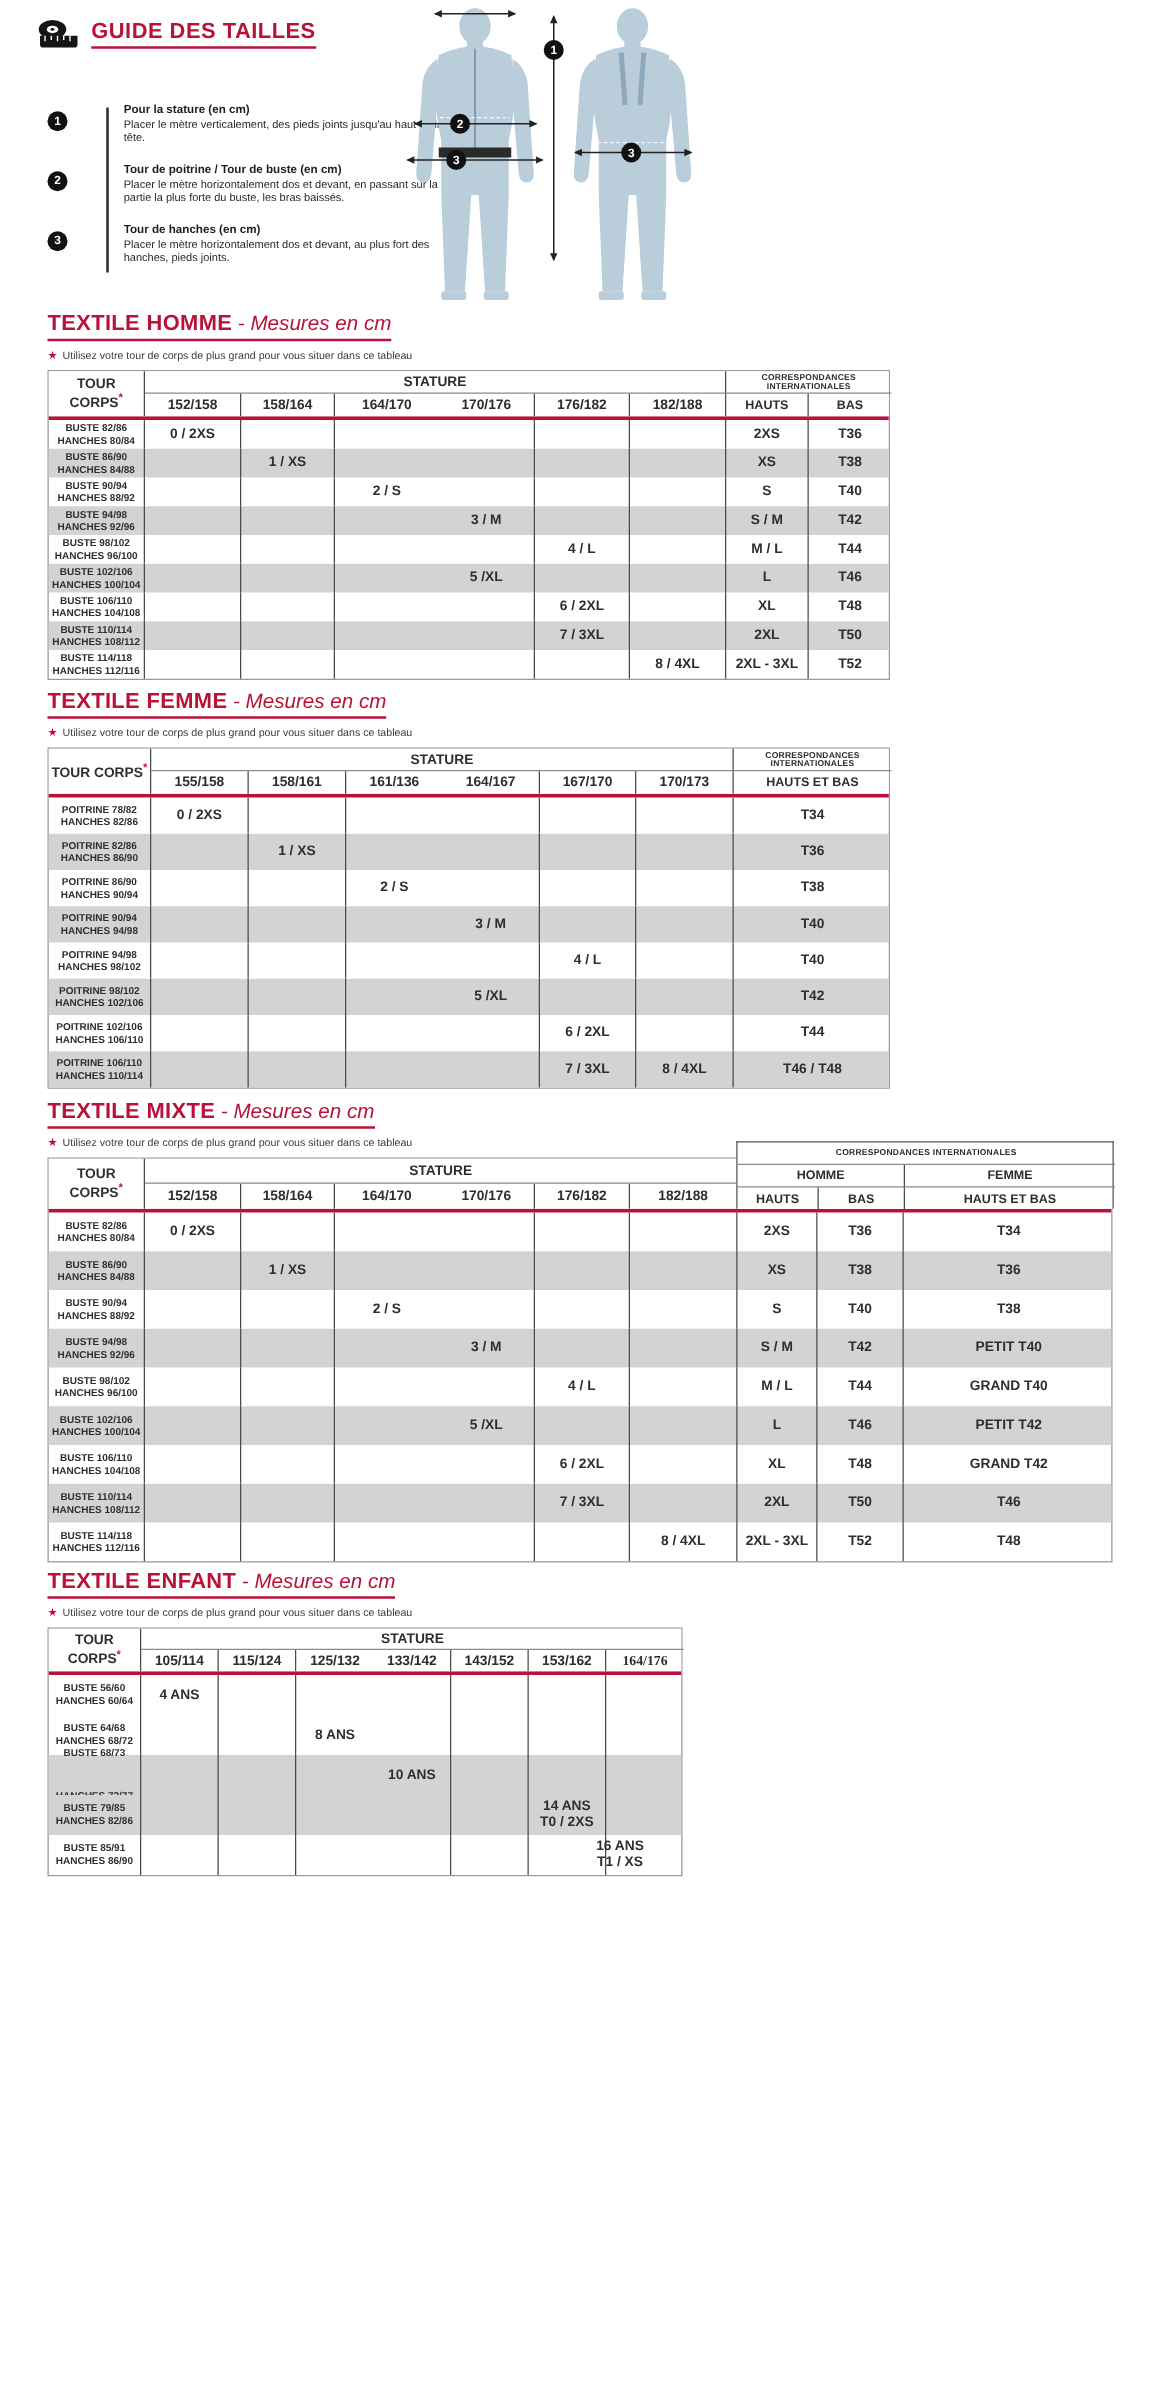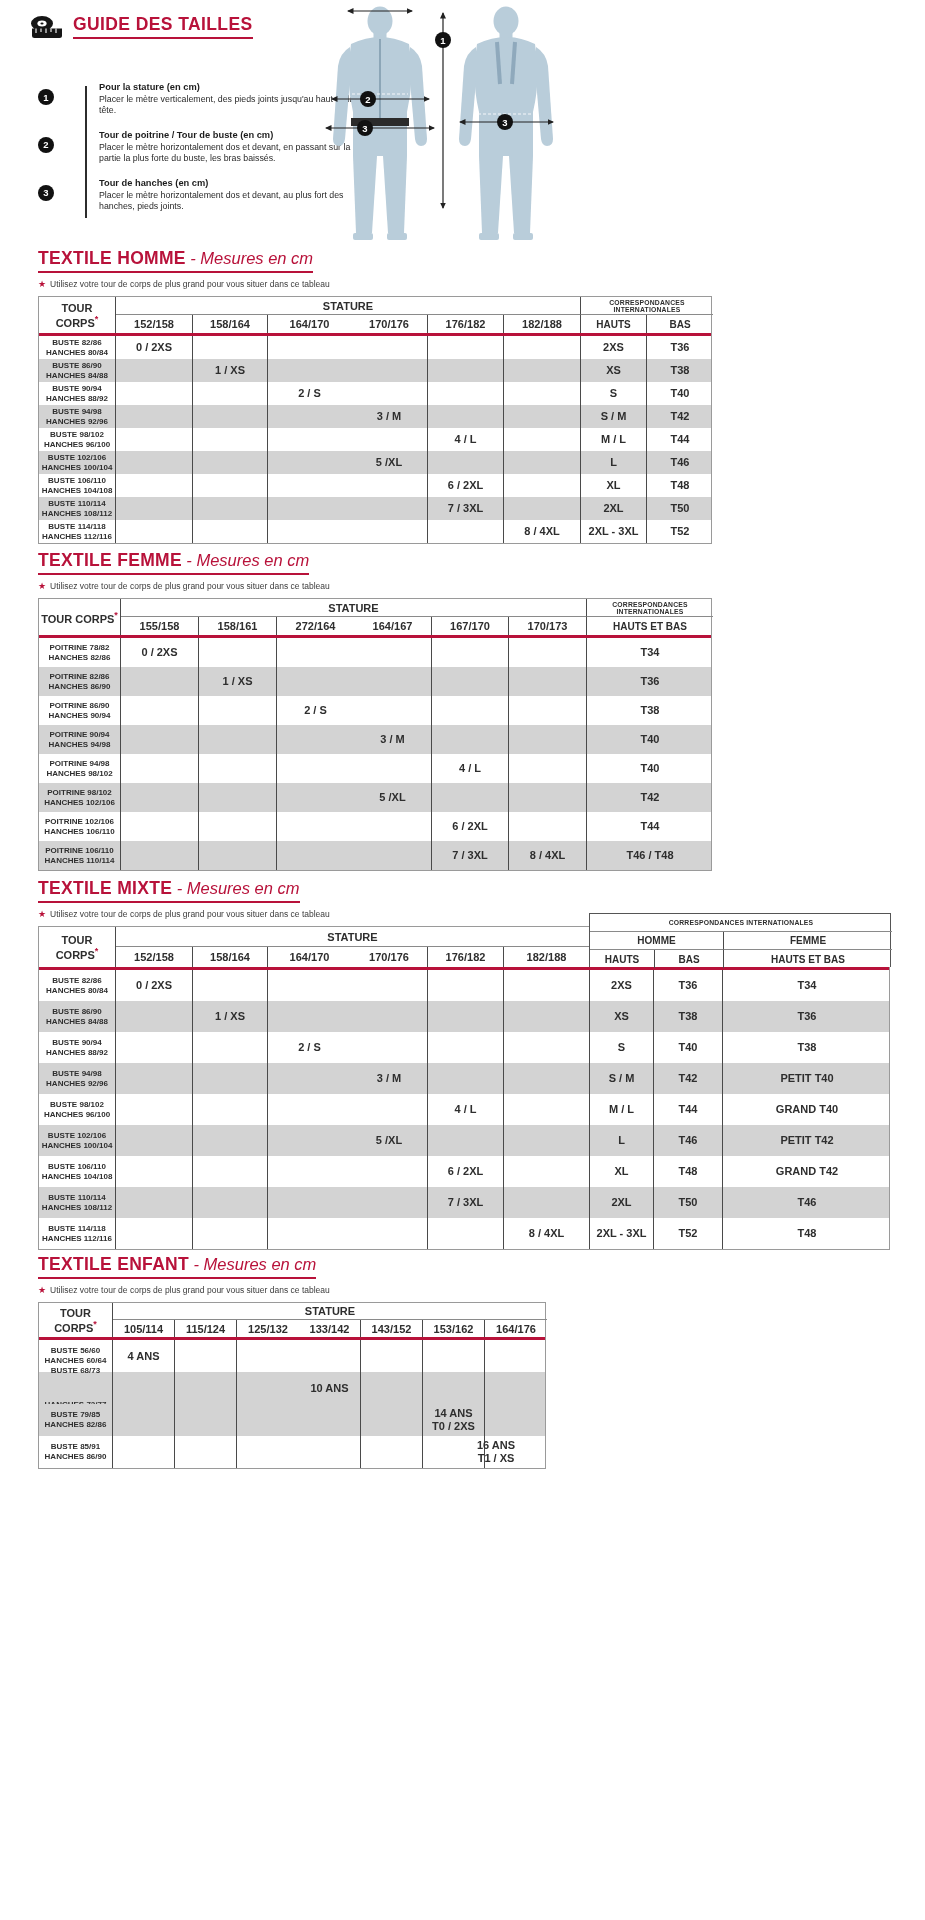--- a/index.html
+++ b/index.html
@@ -374,21 +374,21 @@
     <span>Utilisez votre tour de corps de plus grand pour vous situer dans ce tableau</span>
   </div>
   <div class="tbl" style="width: 674px;">
       <div class="thead" style="height: 36px;">
         <div class="hc vr" style="position: absolute; left: 0px; top: 0px; width: 82px; height: 36px;">
           <span class="tclabel">TOUR CORPS<sup class="cstar">*</sup></span>
         </div>
         <div class="hc hb colh vr" style="position: absolute; left: 82px; top: 0px; width: 466px; height: 18px;">STATURE</div>
         <div class="hc colh vr" style="position: absolute; left: 82px; top: 18px; width: 78px; height: 18px;">155/158</div>
         <div class="hc colh vr" style="position: absolute; left: 160px; top: 18px; width: 78px; height: 18px; text-align: right;">158/161</div>
-        <div class="hc colh" style="position: absolute; left: 238px; top: 18px; width: 77px; height: 18px;">272/164</div>
+        <div class="hc colh" style="position: absolute; left: 238px; top: 18px; width: 77px; height: 18px;">161/136</div>
         <div class="hc colh vr" style="position: absolute; left: 315px; top: 18px; width: 78px; height: 18px;">164/167</div>
         <div class="hc colh vr" style="position: absolute; left: 393px; top: 18px; width: 77px; height: 18px;">167/170</div>
         <div class="hc colh vr" style="position: absolute; left: 470px; top: 18px; width: 78px; height: 18px;">170/173</div>
         <div class="hc hb tiny" style="position: absolute; left: 548px; top: 0px; width: 126px; height: 18px;">CORRESPONDANCES INTERNATIONALES</div>
         <div class="hc med" style="position: absolute; left: 548px; top: 18px; width: 126px; height: 18px;">HAUTS ET BAS</div>
       </div>
       <div class="redline"></div>
       <div class="trow" style="height: 29px;">
         <div class="hc vr lblc" style="position: absolute; left: 0px; top: 0px; width: 82px; height: 29px;">
           <div class="lbl">POITRINE 78/82</div>
@@ -785,33 +785,48 @@
         <div class="hc vr" style="position: absolute; left: 0px; top: 0px; width: 74px; height: 34px;">
           <span class="tclabel">TOUR CORPS<sup class="cstar">*</sup></span>
         </div>
         <div class="hc hb colh" style="position: absolute; left: 74px; top: 0px; width: 434px; height: 17px;">STATURE</div>
         <div class="hc colh vr" style="position: absolute; left: 74px; top: 17px; width: 62px; height: 17px;">105/114</div>
         <div class="hc colh vr" style="position: absolute; left: 136px; top: 17px; width: 62px; height: 17px;">115/124</div>
         <div class="hc colh" style="position: absolute; left: 198px; top: 17px; width: 62px; height: 17px;">125/132</div>
         <div class="hc colh vr" style="position: absolute; left: 260px; top: 17px; width: 62px; height: 17px;">133/142</div>
         <div class="hc colh vr" style="position: absolute; left: 322px; top: 17px; width: 62px; height: 17px;">143/152</div>
         <div class="hc colh vr" style="position: absolute; left: 384px; top: 17px; width: 62px; height: 17px;">153/162</div>
-        <div class="hc colh" style="position: absolute; left: 446px; top: 17px; width: 62px; height: 17px;">164/176</div>
+        <div class="hc colh" style="position: absolute; left: 446px; top: 17px; width: 62px; height: 17px; font-family: Liberation Serif, serif;">164/176</div>
       </div>
       <div class="redline"></div>
       <div class="trow" style="height: 32px;">
         <div class="hc vr lblc" style="position: absolute; left: 0px; top: 0px; width: 74px; height: 32px;">
           <div class="lbl">BUSTE 56/60</div>
           <div class="lbl">HANCHES 60/64</div>
         </div>
         <div class="hc vr" style="position: absolute; left: 74px; top: 0px; width: 62px; height: 32px;">
           <div class="val">4 ANS</div>
         </div>
         <div class="hc vr" style="position: absolute; left: 136px; top: 0px; width: 62px; height: 32px;"></div>
         <div class="hc" style="position: absolute; left: 198px; top: 0px; width: 62px; height: 32px;"></div>
+        <div class="hc vr" style="position: absolute; left: 260px; top: 0px; width: 62px; height: 32px;"></div>
+        <div class="hc vr" style="position: absolute; left: 322px; top: 0px; width: 62px; height: 32px;"></div>
+        <div class="hc vr" style="position: absolute; left: 384px; top: 0px; width: 62px; height: 32px;"></div>
+        <div class="hc" style="position: absolute; left: 446px; top: 0px; width: 62px; height: 32px;"></div>
+      </div>
+      <div class="trow" style="height: 32px;">
+        <div class="hc vr lblc" style="position: absolute; left: 0px; top: 0px; width: 74px; height: 32px;">
+          <div class="lbl">BUSTE 64/68</div>
+          <div class="lbl">HANCHES 68/72</div>
+        </div>
+        <div class="hc vr" style="position: absolute; left: 74px; top: 0px; width: 62px; height: 32px;"></div>
+        <div class="hc vr" style="position: absolute; left: 136px; top: 0px; width: 62px; height: 32px;"></div>
+        <div class="hc" style="position: absolute; left: 198px; top: 0px; width: 62px; height: 32px;">
+          <div class="val">8 ANS</div>
+        </div>
         <div class="hc vr" style="position: absolute; left: 260px; top: 0px; width: 62px; height: 32px;"></div>
         <div class="hc vr" style="position: absolute; left: 322px; top: 0px; width: 62px; height: 32px;"></div>
         <div class="hc vr" style="position: absolute; left: 384px; top: 0px; width: 62px; height: 32px;"></div>
         <div class="hc" style="position: absolute; left: 446px; top: 0px; width: 62px; height: 32px;"></div>
       </div>
       <div class="trow stripe" style="height: 32px;">
         <div class="hc vr lblc" style="position: absolute; left: 0px; top: 0px; width: 74px; height: 32px; gap: 24px;">
           <div class="lbl">BUSTE 68/73</div>
           <div class="lbl">HANCHES 72/77</div>
         </div>

